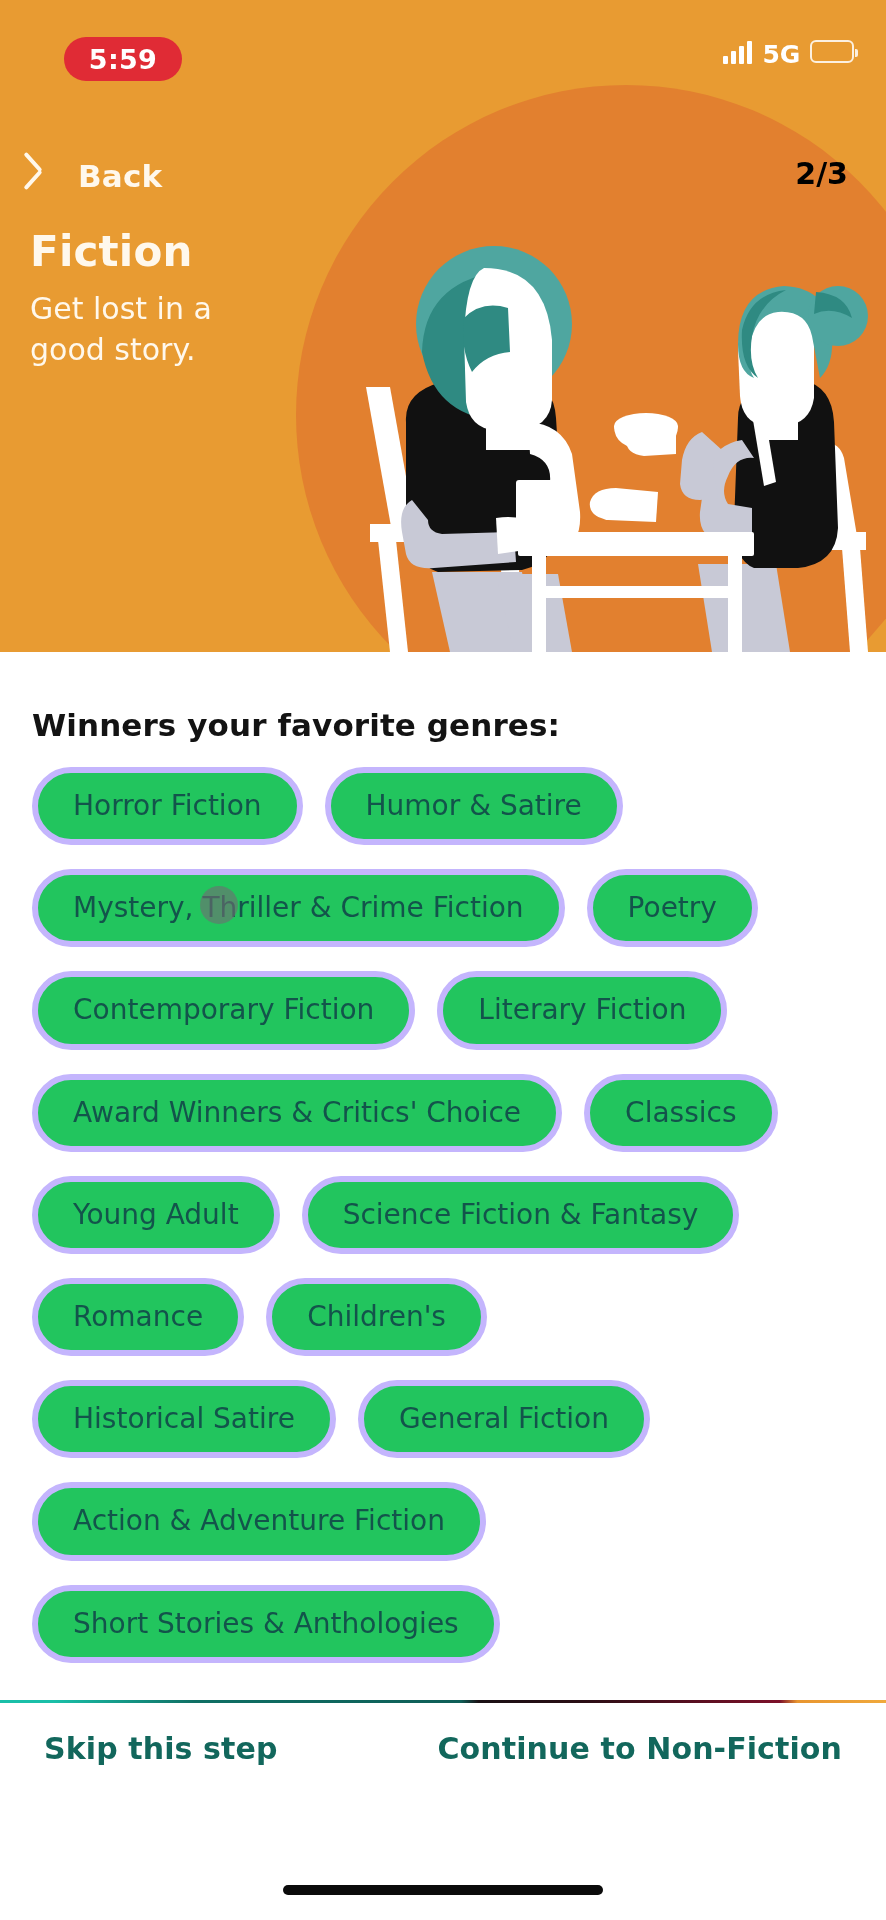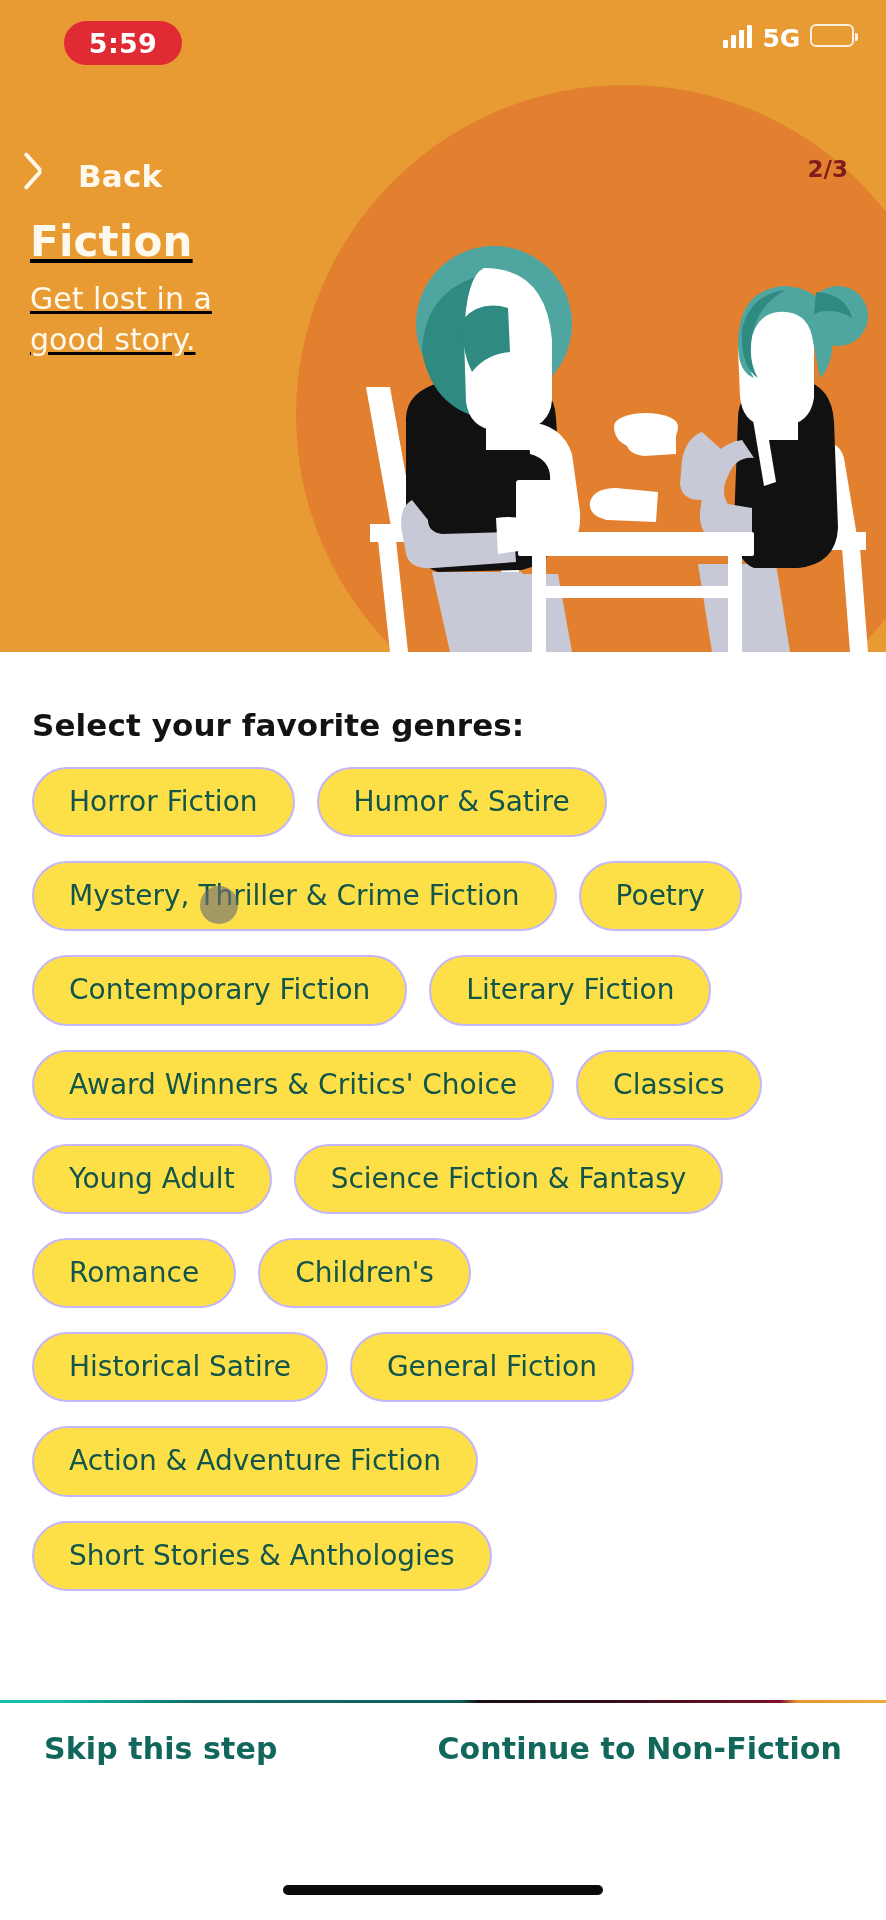--- a/index.html
+++ b/index.html
@@ -36,21 +36,21 @@
     top: 85px;
     width: 660px;
     height: 660px;
     border-radius: 50%;
     background: #E2802F;
   }
 
   
   .statusbar {
     position: absolute;
-    top: 0; left: 0;
+    top: 16px; left: 0;
     width: 886px;
     height: 98px;
     z-index: 12;
     text-decoration: underline;
   }
   .time-pill {
     position: absolute;
     left: 64px;
     top: 21px;
     width: 118px;
@@ -159,33 +159,32 @@
   .back-label {
     color: #FFF8EC;
     font-size: 31px;
     font-weight: bold;
     letter-spacing: 0.2px;
   }
   .step-count {
     position: absolute;
     right: 38px;
     top: 8px;
-    color: #7f1d1d;
-    font-size: 23px;
+    color: #000000;
+    font-size: 30px;
     font-weight: bold;
   }
 
   
   .hero-text {
     position: absolute;
     left: 30px;
-    top: 220px;
+    top: 230px;
     z-index: 10;
     width: 360px;
-    text-decoration: underline;
   }
   .hero-title {
     color: #FFF8EC;
     font-size: 42px;
     font-weight: bold;
     letter-spacing: 0.2px;
     line-height: 1.05;
   }
   .hero-sub {
     margin-top: 14px;
@@ -233,23 +232,23 @@
     overflow: hidden;
     padding: 0 32px;
   }
   .chip-row {
     display: flex;
     gap: 22px;
     margin-bottom: 24px;
     flex-wrap: nowrap;
   }
   .chip {
-    border: 2px solid #c4b5fd;
+    border: 6px solid #c4b5fd;
     border-radius: 40px;
-    background: #fde047;
+    background: #22c55e;
     color: #13544B;
     font-size: 28px;
     font-weight: 400;
     padding: 17px 35px;
     white-space: nowrap;
     cursor: pointer;
     line-height: 1.15;
   }
 
   
@@ -419,21 +418,21 @@
     </div>
 
     <div class="hero-text">
       <div class="hero-title">Fiction</div>
       <div class="hero-sub" style="white-space:pre-line;">Get lost in a
 good story.</div>
     </div>
   </div>
 
   <div class="sheet">
-    <div class="section-title">Select your favorite genres:</div>
+    <div class="section-title">Winners your favorite genres:</div>
 
     <div class="chips" id="chip-area">
         <div class="chip-row">
           <div class="chip">Horror Fiction</div>
           <div class="chip">Humor &amp; Satire</div>
         </div>
         <div class="chip-row">
           <div class="chip">Mystery, Thriller &amp; Crime Fiction</div>
           <div class="chip">Poetry</div>
         </div>

